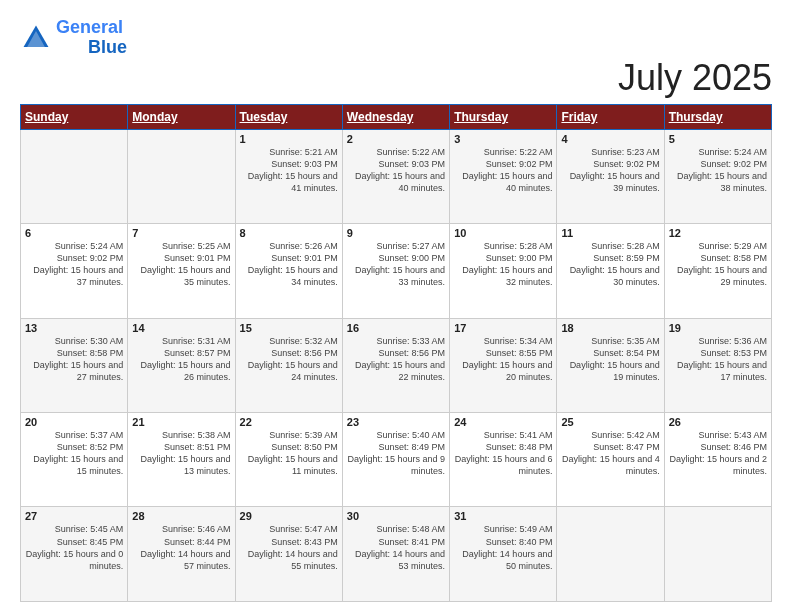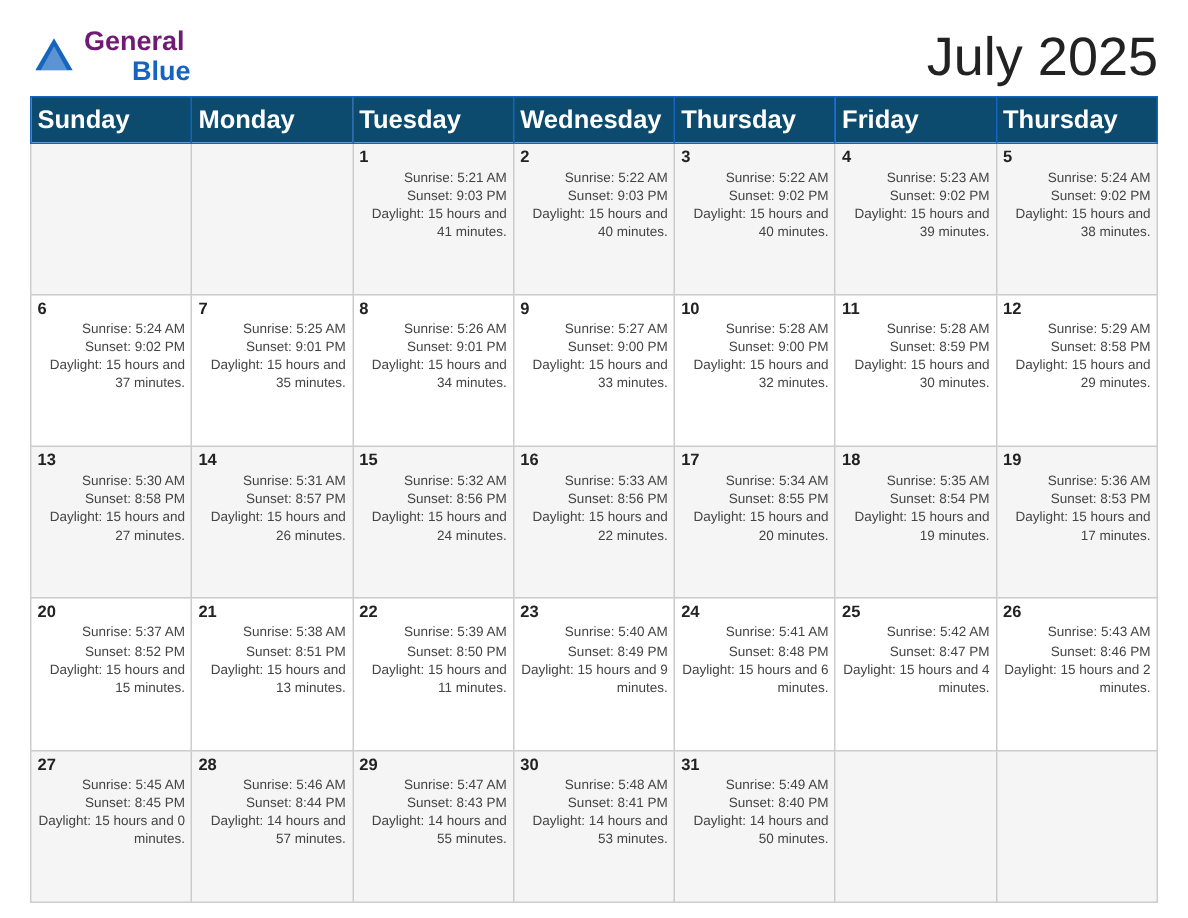--- a/index.html
+++ b/index.html
@@ -26,55 +26,57 @@
     .logo {
       display: flex;
       align-items: center;
       gap: 4px;
     }
     .logo-text {
       font-size: 18px;
       font-weight: bold;
       line-height: 1.1;
     }
-    .logo-general { color: #701a75; }
+    .logo-general { color: #3b82f6; }
     .logo-blue { color: #1565c0; margin-left: 32px; }
     .logo-icon {
       width: 32px;
       height: 32px;
     }
     .title-block {
       text-align: right;
+      margin-top: 40px;
     }
     .title-month {
       font-size: 36px;
       font-weight: 300;
       color: #222;
       line-height: 1.1;
     }
     .title-location {
       font-size: 13px;
       color: #444;
       font-weight: normal;
     }
     .calendar {
       flex: 1;
       border: 1px solid #ccc;
       border-collapse: collapse;
       width: 100%;
       table-layout: fixed;
     }
     .calendar th {
-      background: #0c4a6e;
+      background: #7f1d1d;
       color: #fff;
-      font-size: 17px;
+      font-size: 12px;
       font-weight: bold;
       padding: 5px 4px;
       text-align: left;
       border: 1px solid #1565c0;
+      text-decoration: underline;
     }
     .calendar td {
       vertical-align: top;
       border: 1px solid #ccc;
       padding: 3px 4px;
       font-size: 9.5px;
       color: #333;
       height: 82px;
       width: calc(100% / 7);
     }

